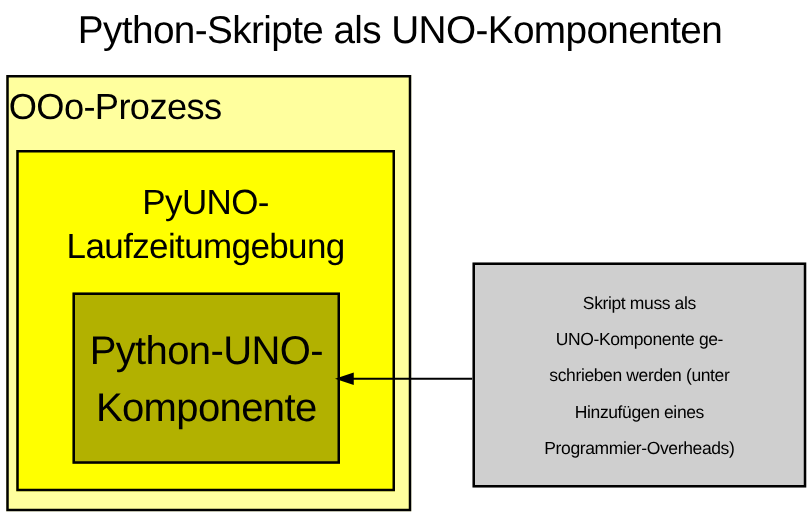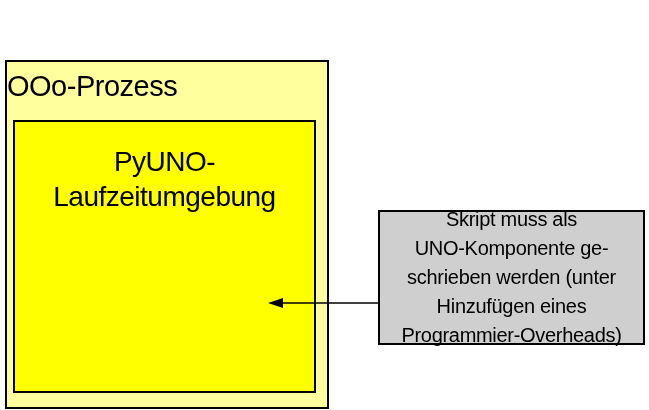--- a/index.html
+++ b/index.html
@@ -71,52 +71,55 @@
     text-align: center;
     font-size: 32px;
     line-height: 46px;
     letter-spacing: -0.5px;
     white-space: pre-line;
   }
   .note-box {
     left: 378px;
     top: 210px;
     width: 267px;
-    height: 135px;
+    height: 180px;
     background: #CFCFCF;
     display: flex;
     align-items: center;
     justify-content: center;
     text-align: center;
-    font-size: 20px;
+    font-size: 14px;
     line-height: 29px;
     letter-spacing: -0.3px;
     white-space: pre-line;
   }
   .arrow-svg {
     position: absolute;
     left: 268px;
     top: 295px;
     width: 110px;
     height: 16px;
   }
 </style>
 </head>
 <body>
 
 <div class="canvas">
 
+  <div class="title">Python-Skripte als UNO-Komponenten</div>
 
   <div class="box outer-box" style="background-color: rgb(255, 255, 158);">
     <div class="outer-box-label">OOo-Prozess</div>
   </div>
 
   <div class="box runtime-box" style="background-color: rgb(255, 255, 0);">PyUNO-
 Laufzeitumgebung</div>
 
+  <div class="box component-box" style="background-color: rgb(178, 177, 0);">Python-UNO-
+Komponente</div>
 
   <div class="box note-box" style="background-color: rgb(207, 207, 207);">Skript muss als
 UNO-Komponente ge-
 schrieben werden (unter
 Hinzufügen eines
 Programmier-Overheads)</div>
 
   <svg class="arrow-svg" viewBox="0 0 110 16" xmlns="http://www.w3.org/2000/svg">
     <line x1="110" y1="8" x2="13" y2="8" stroke="#000000" stroke-width="1.5"></line>
     <polygon points="0,8 15,3 15,13" fill="#000000"></polygon>

